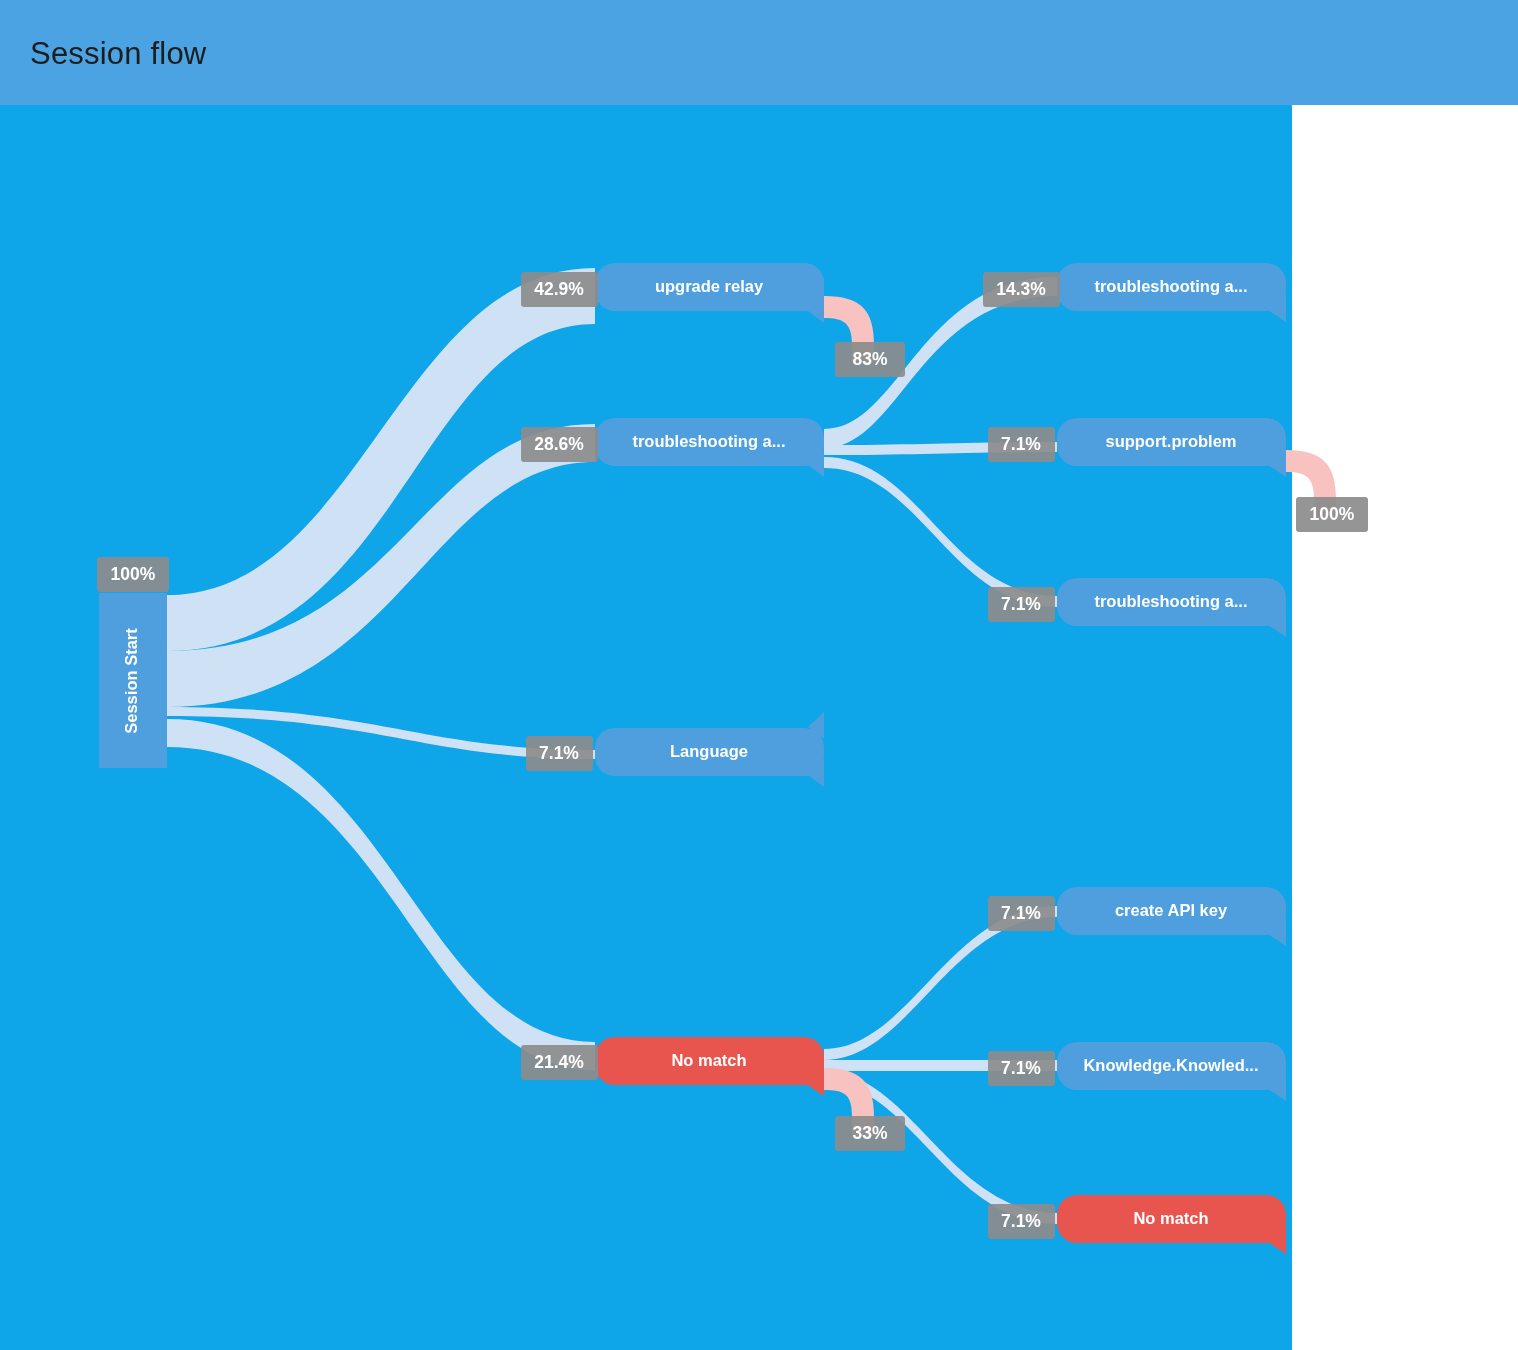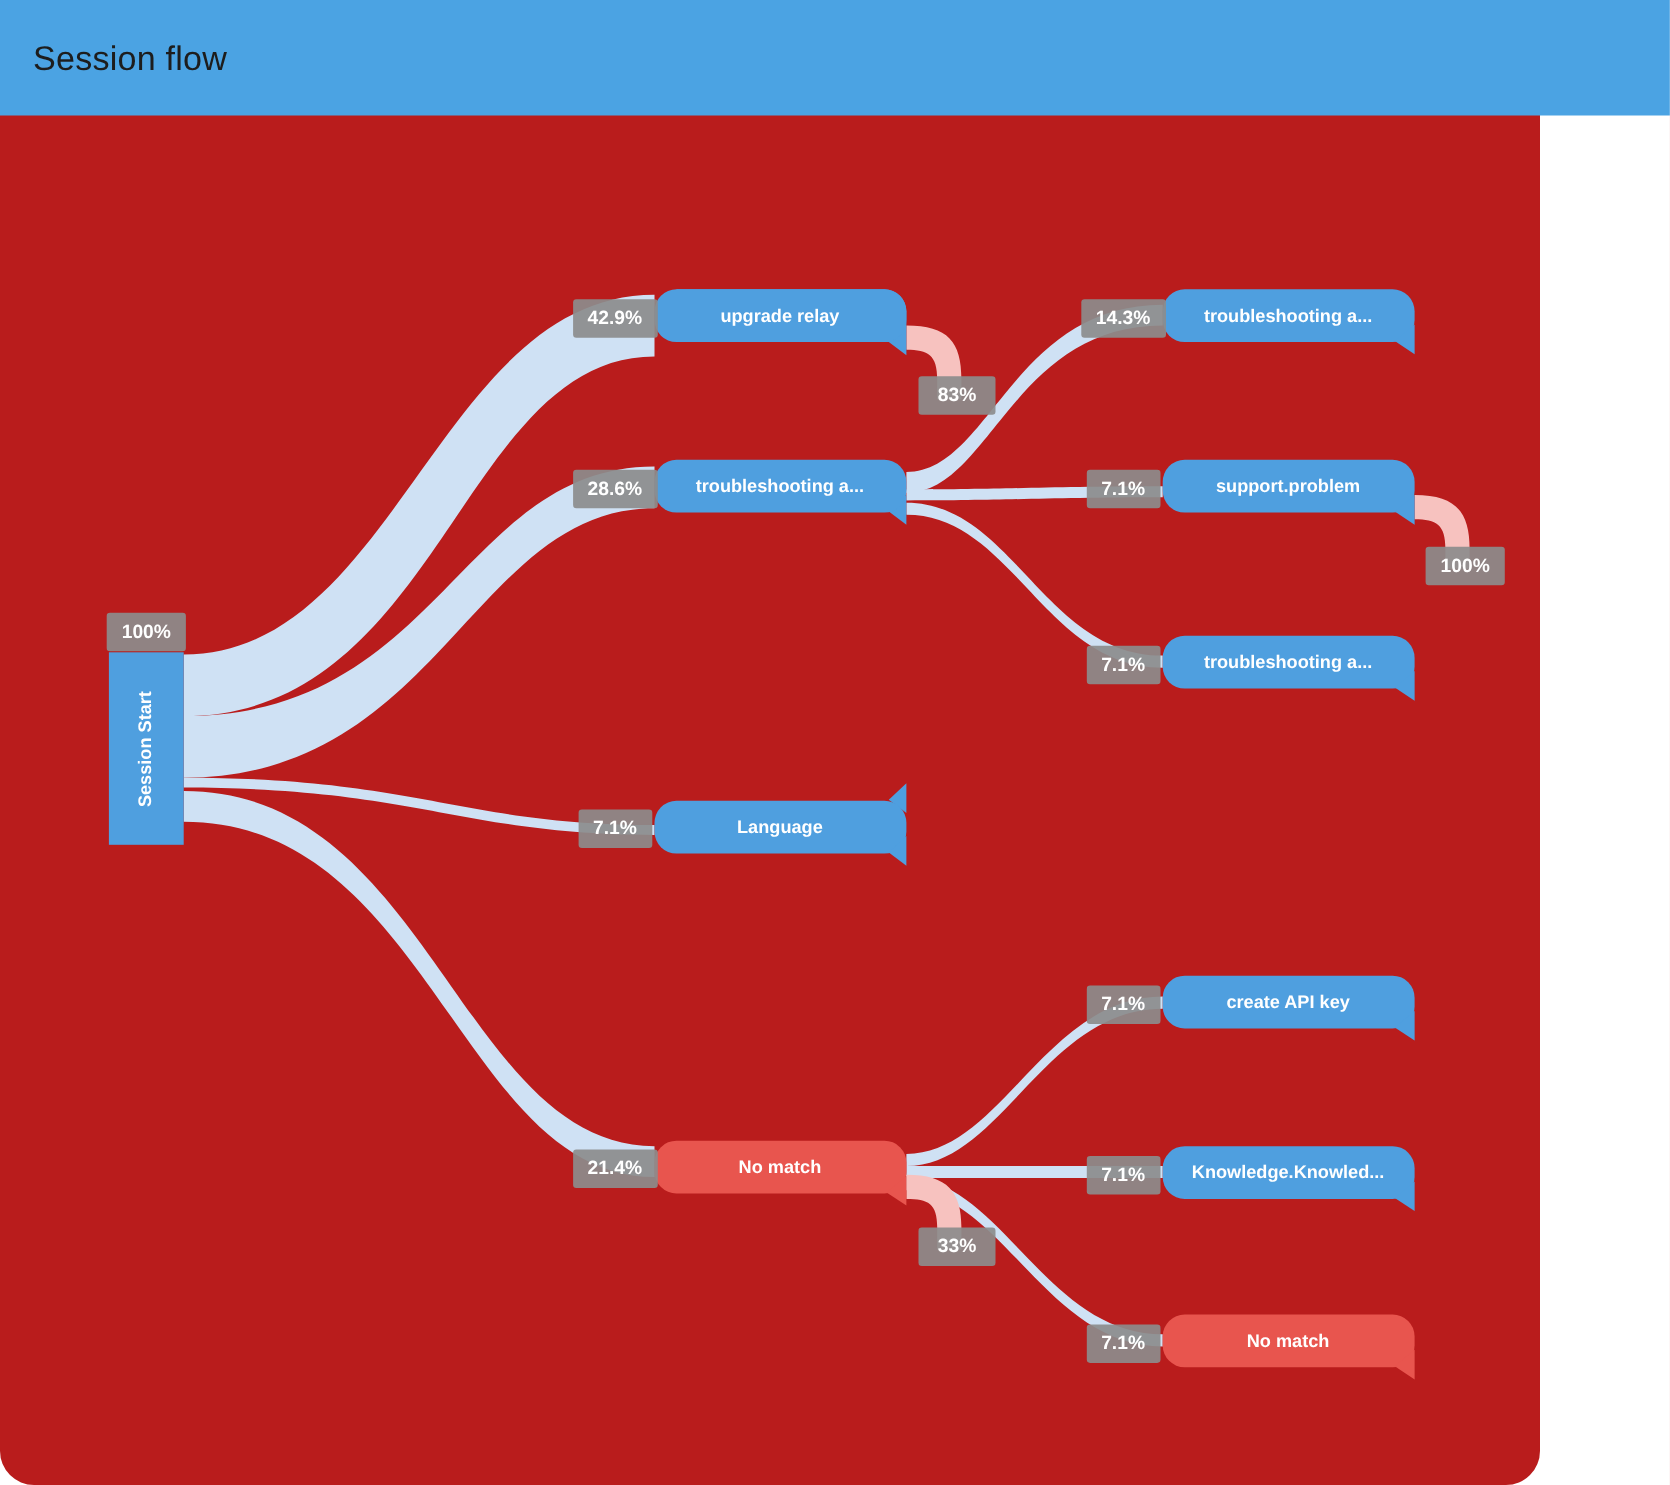--- a/index.html
+++ b/index.html
@@ -8,24 +8,23 @@
     background: #ffffff;
   }
   body {
     font-family: "Liberation Sans", sans-serif;
     width: 1518px;
     height: 1350px;
     overflow: hidden;
   }
   #app {
     position: relative;
-    width: 1400px;
+    width: 1292px;
     height: 1350px;
-    background: #b91c1c;
-    border-radius: 31px;
+    background: #0ea5e9;
   }
   
   #header {
     position: absolute;
     left: 0;
     top: 0;
     width: 1518px;
     height: 105px;
     background: #4ba3e3;
     box-sizing: border-box;

